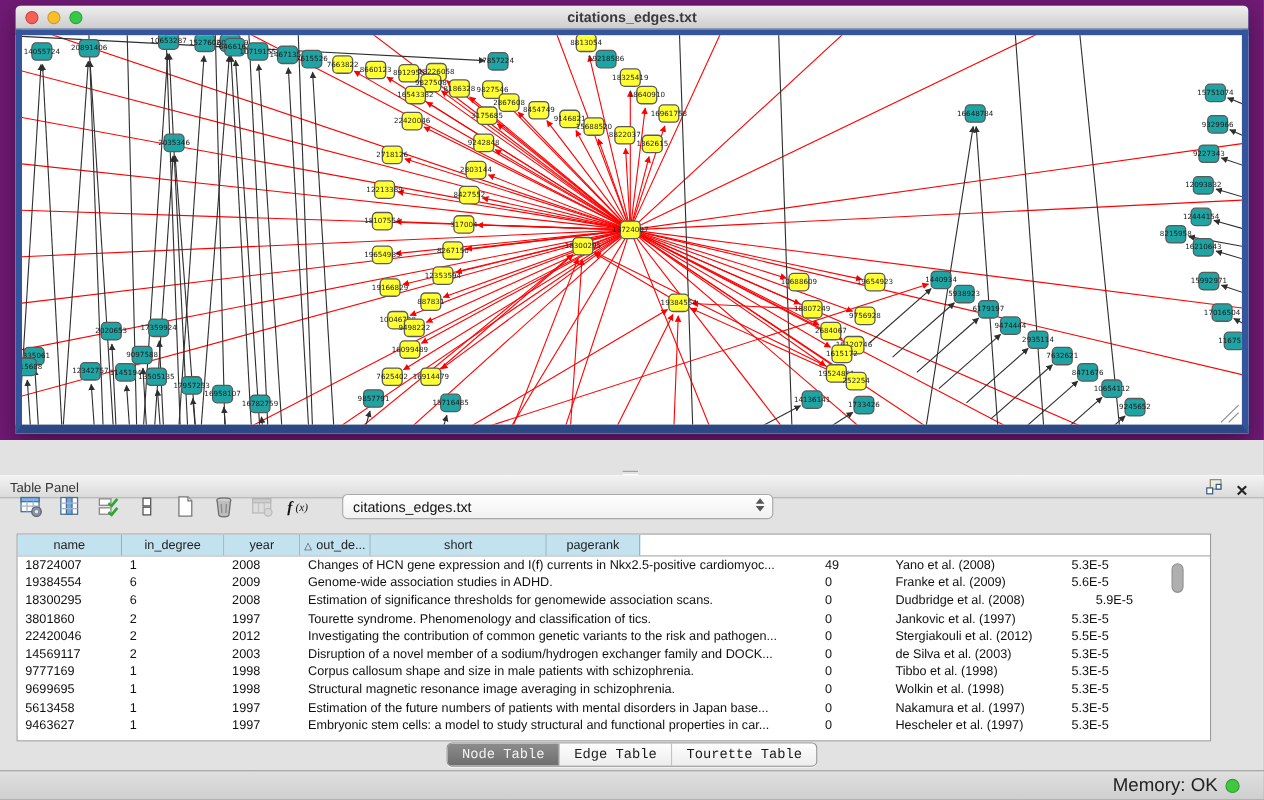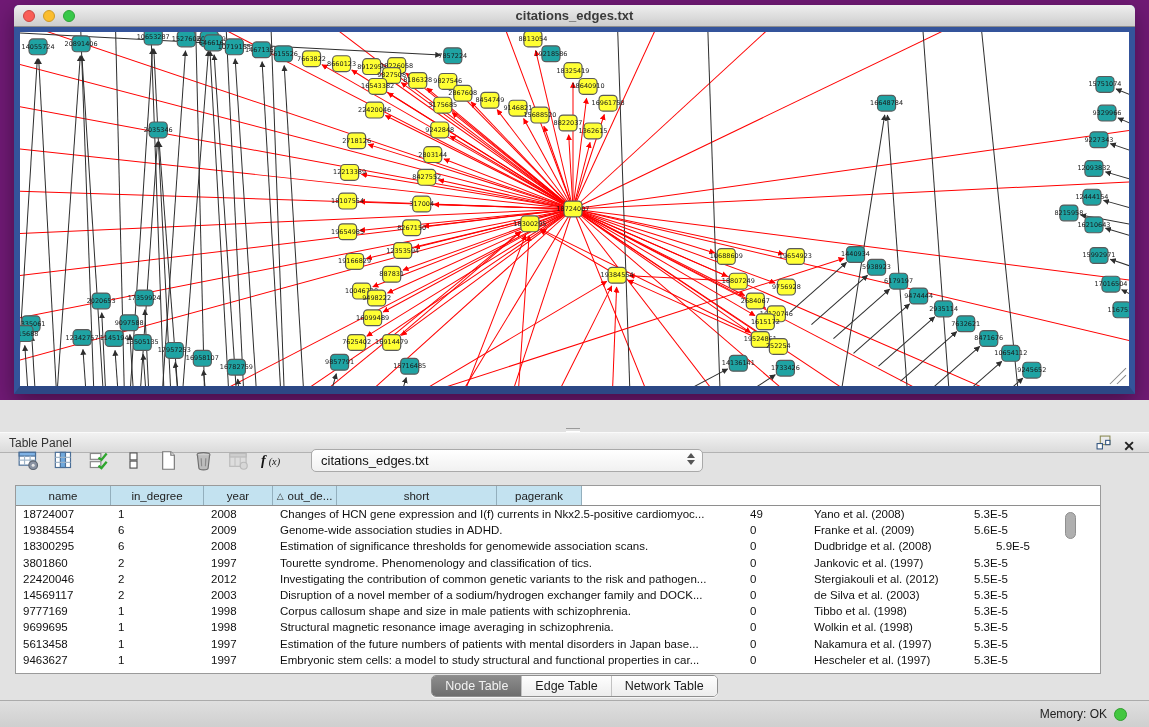--- a/index.html
+++ b/index.html
@@ -56,29 +56,29 @@
   .td { font-size:11.5px; color:#101010; line-height:16px; padding-left:7px;
     white-space:nowrap; overflow:hidden; text-overflow:ellipsis; }
   .vscroll { position:absolute; right:24px; top:26px; width:11px; height:158px; }
   .vthumb { width:11px; height:27px; background:#AFAFAF; border:1px solid #8F8F8F; border-radius:6px; }
 
   
   .tabsbar { position:absolute; left:0; top:275px; width:1149px; height:24px; text-align:center; }
   .seg { display:inline-flex; border:1px solid #8F8F8F; border-radius:5px; overflow:hidden;
     background:#fff; box-shadow:0 1px 0 rgba(255,255,255,.7); }
   .seg .tab { font-size:12.5px; padding:3px 13px; background:linear-gradient(#FEFEFE,#EDEDED);
-    color:#1a1a1a; border-left:1px solid #C2C2C2; cursor:default; }
+    color:#1a1a1a; border-left:1px solid #C2C2C2; cursor:default;font-family:Liberation Mono, monospace; }
   .seg .tab:first-child { border-left:none; }
   .seg .tab.active { background:linear-gradient(#8C8C8C,#6E6E6E); color:#F2F2F2; }
 
   
   .statusbar { position:absolute; left:0; top:700px; width:1149px; height:27px;
     background:linear-gradient(#DFDFDF,#CFCFCF); border-top:1px solid #ABABAB;
     display:flex; align-items:center; justify-content:flex-end; padding-right:22px; gap:7px;
-    font-size:12px; color:#222; }
+    font-size:17px; color:#222; }
   .memdot { width:13px; height:13px; border-radius:50%; background:#43C740; border:1px solid #2F9E2F; }
 </style>
 </head>
 <body>
 
 <div class="desktop">
 
   <div class="graph-window">
     <div class="titlebar">
       <div class="traffic">
@@ -846,21 +846,21 @@
         </div>
       <div class="vscroll">
         <div class="vthumb"></div>
       </div>
     </div>
 
     <div class="tabsbar">
       <span class="seg" id="tabs">
           <span class="tab active">Node Table</span>
           <span class="tab">Edge Table</span>
-          <span class="tab">Network Table</span>
+          <span class="tab">Tourette Table</span>
         </span>
     </div>
   </div>
 
   <div class="statusbar">
     <span>Memory: OK</span>
     <span class="memdot"></span>
   </div>
 </div>
 

